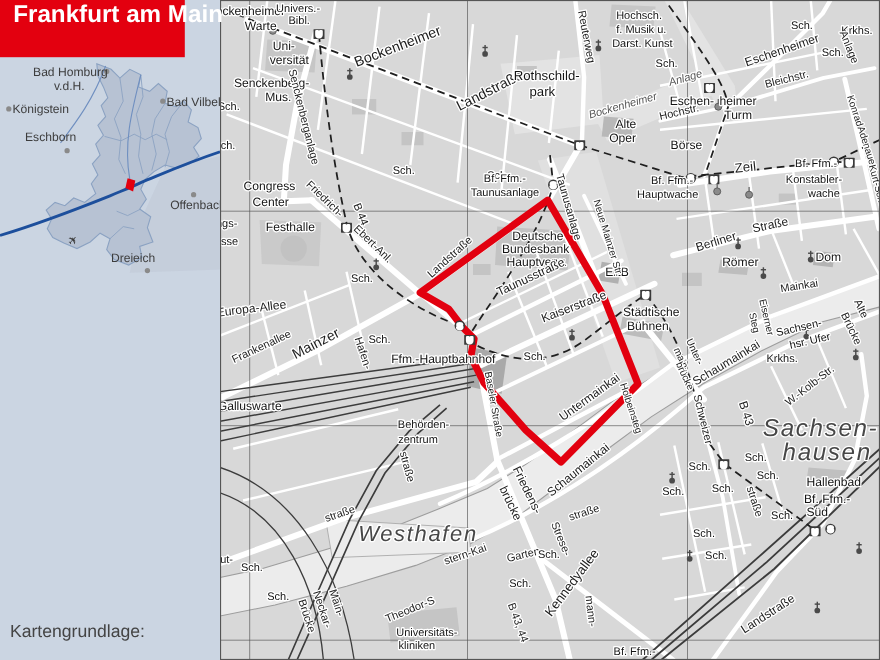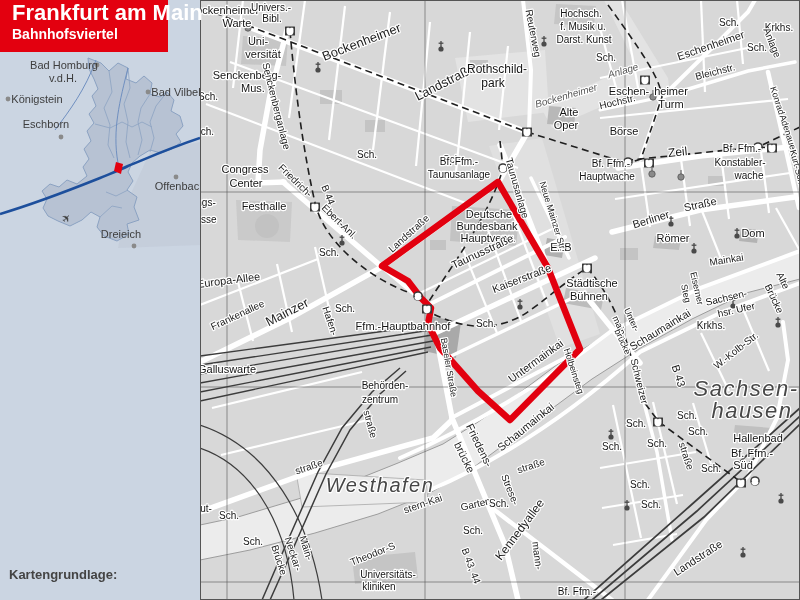--- a/index.html
+++ b/index.html
@@ -7,21 +7,21 @@
          box-shadow:inset 0 0 0 1px #8d98a5;}
   
   .sidebar{position:absolute;left:0;top:0;width:200px;height:600px;background:#cbd5e2;}
   .banner{position:absolute;left:0;top:0;width:168px;height:52px;z-index:5;
           color:#fff;padding:0 0 0 12px;box-sizing:border-box;}
   .banner-title{font-size:22px;font-weight:bold;line-height:26px;white-space:nowrap;}
   .banner-subtitle{font-size:14px;font-weight:bold;line-height:17px;}
   .inset-svg{position:absolute;left:0;top:0;width:200px;height:600px;}
   .inset-svg text{font-family:"Liberation Sans",sans-serif;font-size:11px;fill:#3d3d3d;}
   .attribution{position:absolute;left:9px;bottom:17px;color:#444;z-index:6;}
-  .attr-bold{font-weight:bold;font-size:13px;line-height:16px;}
+  .attr-bold{font-weight:normal;font-size:16px;line-height:16px;}
   .attr-src{font-size:12px;line-height:16px;}
   
   .map-wrap{position:absolute;left:200px;top:0;width:600px;height:600px;}
   .map-wrap svg{display:block;}
   .map-wrap text{font-family:"Liberation Sans",sans-serif;
                  paint-order:stroke;stroke:#ffffff;stroke-width:2.4px;stroke-linejoin:round;}
   text.lbl-p{fill:#141414;}
   text.lbl-s{fill:#1d1d1d;}
   text.lbl-a{fill:#474747;font-style:italic;letter-spacing:1.5px;}
   text.lbl-g{fill:#575757;font-style:italic;}
@@ -79,21 +79,20 @@
           <text x="180" y="190" text-anchor="middle">Offenbach</text>
           <circle cx="134" cy="246" r="2.4" fill="#8a8a8a"></circle>
           <text x="121" y="238" text-anchor="middle">Dreieich</text>
         </g>
 
       <text id="inset-plane" font-size="12" fill="#2b5ea7" text-anchor="middle" x="69" y="221" transform="rotate(-45 69 221)">✈</text>
     </svg>
 
     <div class="banner" style="background: rgb(227, 0, 15); color: rgb(255, 255, 255);">
       <div class="banner-title">Frankfurt am Main</div>
-      <div class="banner-subtitle">Bahnhofsviertel</div>
     </div>
 
     <div class="attribution">
       <div class="attr-bold">Kartengrundlage:</div>
     </div>
   </div>
 
   <div class="map-wrap">
     <svg width="600" height="600" viewBox="200 0 600 600">
       <rect x="200" y="0" width="600" height="600" fill="#d8d8d8"></rect>

